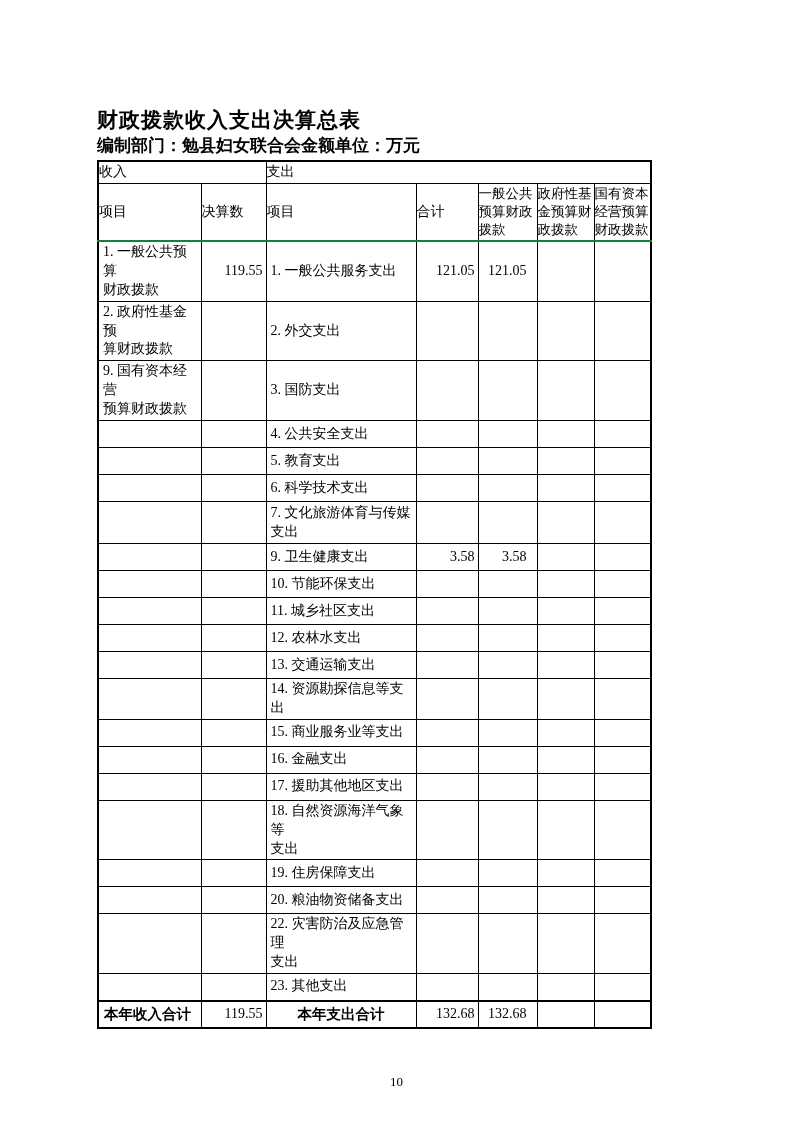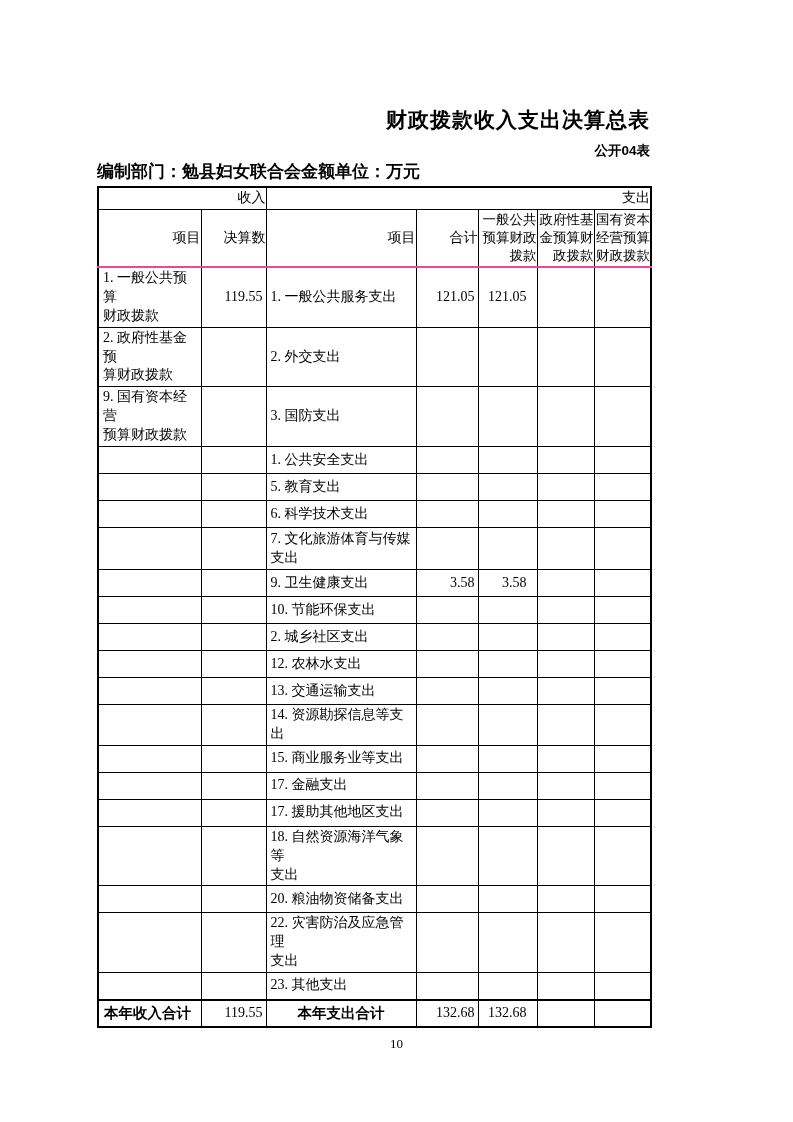--- a/index.html
+++ b/index.html
@@ -16,21 +16,21 @@
     overflow: hidden;
   }
   .content {
     position: absolute;
     left: 97px;
     top: 0;
     width: 553px;
   }
   .page-title {
     margin: 106px 0 0 0;
-    text-align: right;
+    text-align: left;
     font-size: 21px;
     font-weight: 700;
     line-height: 28px;
     letter-spacing: 1px;
     font-family: "Liberation Sans", "DejaVu Sans", sans-serif;
   }
   .form-code {
     margin-top: 8px;
     text-align: right;
     font-size: 13.5px;
@@ -53,25 +53,25 @@
     border: 2px solid #000;
   }
   .fin-table th, .fin-table td {
     border: 1px solid #000;
     padding: 0;
     vertical-align: middle;
     overflow: hidden;
   }
   .fin-table thead tr.section-row { height: 22px; }
   .fin-table thead tr.col-header-row { height: 58px; }
-  .fin-table thead tr.col-header-row th { border-bottom: 2px solid #ec4899; margin-top: 16px; }
+  .fin-table thead tr.col-header-row th { border-bottom: 2px solid #15803d; margin-top: 16px; }
   .fin-table thead th {
     font-weight: normal;
     font-size: 14px;
-    text-align: right;
+    text-align: left;
     font-family: "Liberation Sans", "DejaVu Sans", sans-serif;
   }
   .fin-table thead th.wrap3 {
     white-space: pre-line;
     font-size: 13.5px;
     line-height: 1.32;
   }
   .fin-table tbody tr.row { height: 27px; padding-left: 10px; }
   .fin-table tbody tr.row.tall { height: 42px; }
   .fin-table tbody tr.total-row { height: 27px; }
@@ -94,36 +94,35 @@
   .fin-table td.total-label {
     font-family: "Liberation Sans", "DejaVu Sans", sans-serif;
     font-weight: 700;
     font-size: 14.5px;
     text-align: left;
     padding: 1px 5px;
   }
   .fin-table td.total-label.centered { text-align: center; }
   .page-number {
     position: absolute;
-    top: 1036px;
+    top: 1074px;
     left: 0;
     width: 100%;
     text-align: center;
     font-size: 13px;
     font-family: "Liberation Serif", "DejaVu Serif", serif;
   }
 </style>
 </head>
 <body>
 
 <div class="content">
 
   <h1 class="page-title">财政拨款收入支出决算总表</h1>
 
-  <div class="form-code">公开04表</div>
 
   <div class="meta-line">
     <span>编制部门：勉县妇女联合会</span>
     <span>金额单位：万元</span>
   </div>
 
   <table class="fin-table">
     <colgroup>
       <col style="width:103px">
       <col style="width:65px">
@@ -182,21 +181,21 @@
           <td class="num"></td>
           <td class="item">3. 国防支出</td>
           <td class="num"></td>
           <td class="num pad"></td>
           <td class="num pad"></td>
           <td class="num pad"></td>
         </tr>
         <tr class="row">
           <td class="item"></td>
           <td class="num"></td>
-          <td class="item">1. 公共安全支出</td>
+          <td class="item">4. 公共安全支出</td>
           <td class="num"></td>
           <td class="num pad"></td>
           <td class="num pad"></td>
           <td class="num pad"></td>
         </tr>
         <tr class="row">
           <td class="item"></td>
           <td class="num"></td>
           <td class="item">5. 教育支出</td>
           <td class="num"></td>
@@ -237,21 +236,21 @@
           <td class="num"></td>
           <td class="item">10. 节能环保支出</td>
           <td class="num"></td>
           <td class="num pad"></td>
           <td class="num pad"></td>
           <td class="num pad"></td>
         </tr>
         <tr class="row">
           <td class="item"></td>
           <td class="num"></td>
-          <td class="item">2. 城乡社区支出</td>
+          <td class="item">11. 城乡社区支出</td>
           <td class="num"></td>
           <td class="num pad"></td>
           <td class="num pad"></td>
           <td class="num pad"></td>
         </tr>
         <tr class="row">
           <td class="item"></td>
           <td class="num"></td>
           <td class="item">12. 农林水支出</td>
           <td class="num"></td>
@@ -282,40 +281,49 @@
           <td class="num"></td>
           <td class="item">15. 商业服务业等支出</td>
           <td class="num"></td>
           <td class="num pad"></td>
           <td class="num pad"></td>
           <td class="num pad"></td>
         </tr>
         <tr class="row">
           <td class="item"></td>
           <td class="num"></td>
-          <td class="item">17. 金融支出</td>
+          <td class="item">16. 金融支出</td>
           <td class="num"></td>
           <td class="num pad"></td>
           <td class="num pad"></td>
           <td class="num pad"></td>
         </tr>
         <tr class="row">
           <td class="item"></td>
           <td class="num"></td>
           <td class="item">17. 援助其他地区支出</td>
           <td class="num"></td>
           <td class="num pad"></td>
           <td class="num pad"></td>
           <td class="num pad"></td>
         </tr>
         <tr class="row tall">
           <td class="item"></td>
           <td class="num"></td>
           <td class="item">18. 自然资源海洋气象等
 支出</td>
+          <td class="num"></td>
+          <td class="num pad"></td>
+          <td class="num pad"></td>
+          <td class="num pad"></td>
+        </tr>
+        <tr class="row">
+          <td class="item"></td>
+          <td class="num"></td>
+          <td class="item">19. 住房保障支出</td>
           <td class="num"></td>
           <td class="num pad"></td>
           <td class="num pad"></td>
           <td class="num pad"></td>
         </tr>
         <tr class="row">
           <td class="item"></td>
           <td class="num"></td>
           <td class="item">20. 粮油物资储备支出</td>
           <td class="num"></td>

